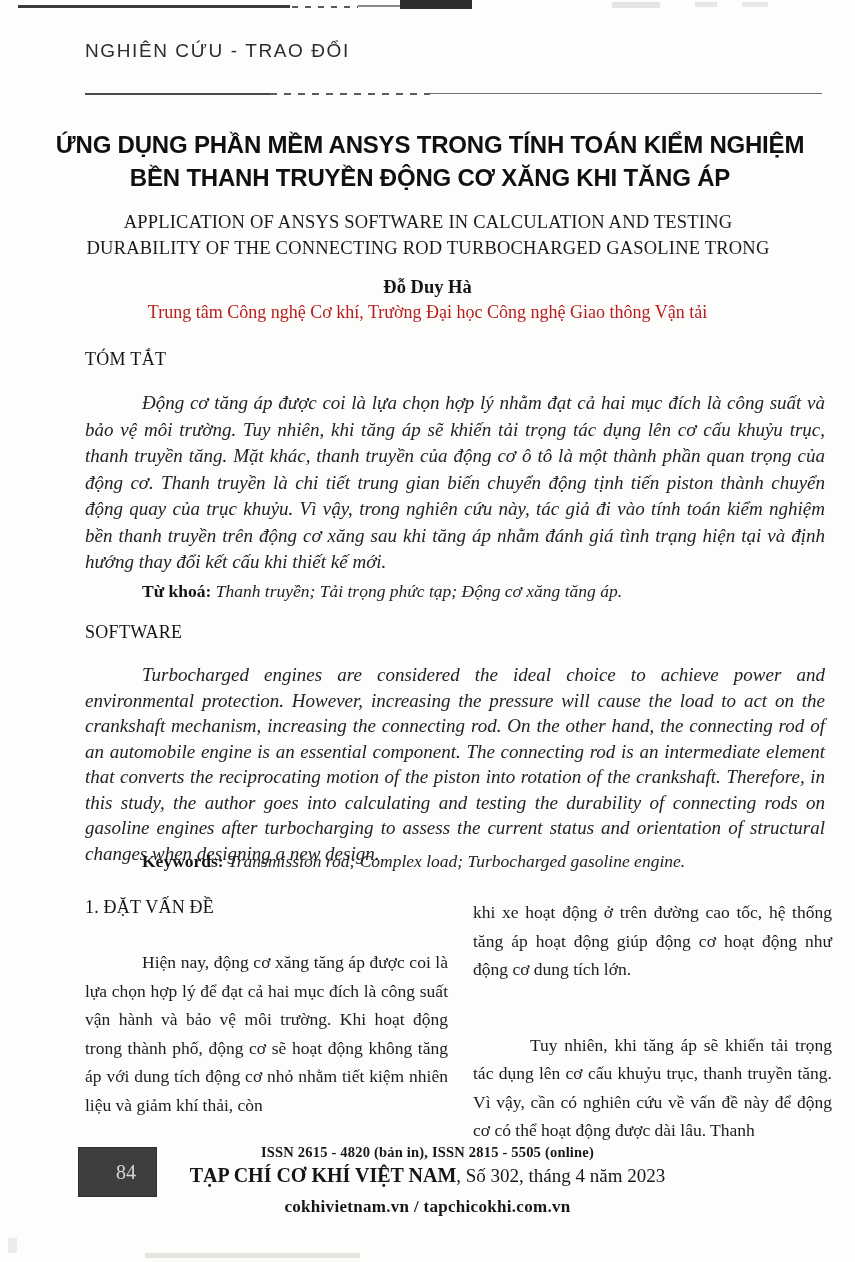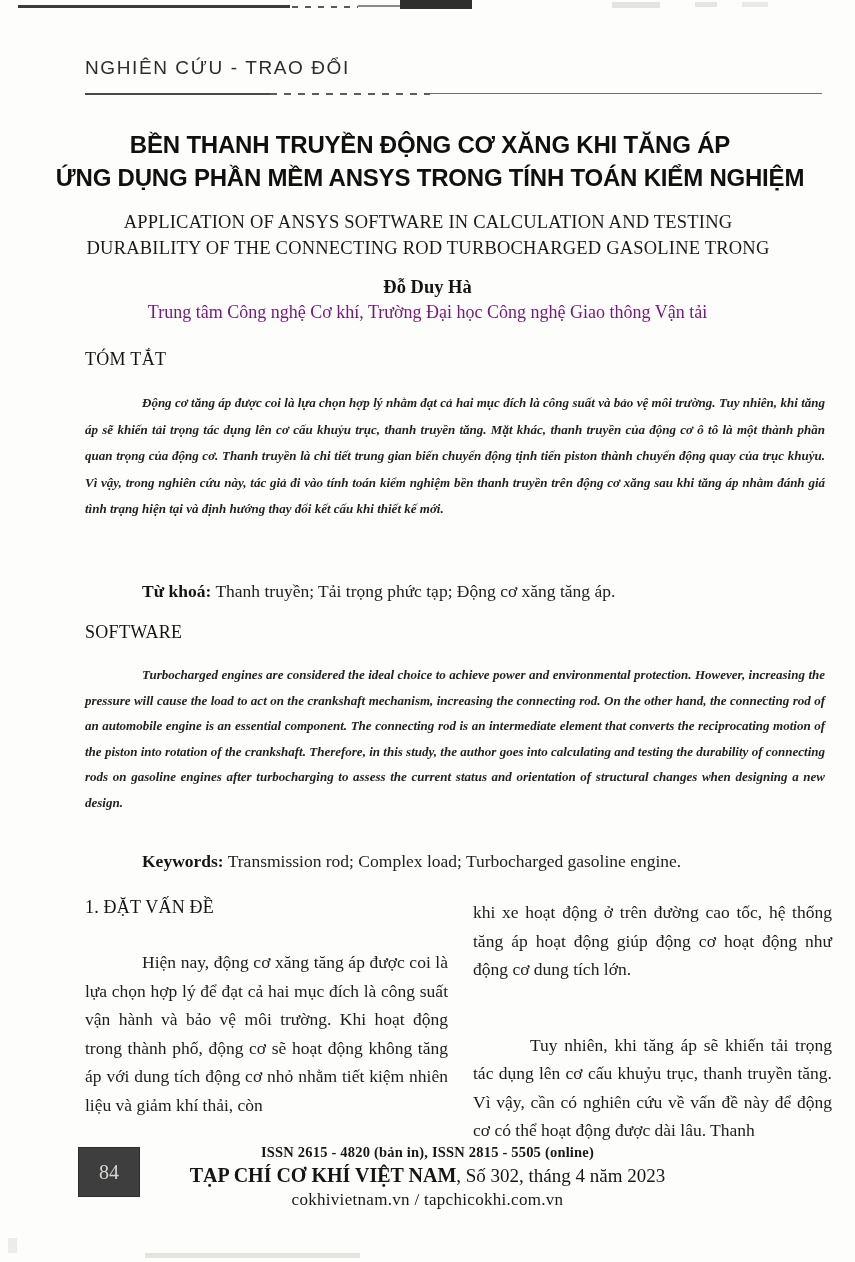--- a/index.html
+++ b/index.html
@@ -17,21 +17,21 @@
   .art-topline2{left:358px;top:5px;width:44px;height:2px;background:#8a8a8a;}
   .art-topbar{left:400px;top:0;width:72px;height:9px;background:#2f2f2f;}
   .art-smudge1{left:612px;top:2px;width:48px;height:6px;background:#cfcfcf;opacity:.55;}
   .art-smudge2{left:695px;top:2px;width:22px;height:5px;background:#d4d4d4;opacity:.55;}
   .art-smudge3{left:742px;top:2px;width:26px;height:5px;background:#d8d8d8;opacity:.55;}
   .art-bottom{left:145px;top:1253px;width:215px;height:5px;background:#e4e4e1;}
   .art-bottomleft{left:8px;top:1238px;width:9px;height:15px;background:#ececea;}
 
   
   .kicker{
-    position:absolute;left:85px;top:57px;
+    position:absolute;left:85px;top:40px;
     font-family:"Liberation Sans", sans-serif;font-size:19px;letter-spacing:1.6px;
     color:#2c2c2c;
   }
   .kicker-rule{position:absolute;left:85px;top:92px;width:737px;height:3px;display:flex;align-items:center;}
   .kicker-rule .seg1{width:185px;height:2px;background:#4a4a4a;}
   .kicker-rule .seg2{width:160px;height:2px;
     background:repeating-linear-gradient(90deg,#5c5c5c 0 7px,transparent 7px 14px);}
   .kicker-rule .seg3{flex:1;height:1.6px;background:#6f6f6f;}
 
   
@@ -43,70 +43,70 @@
   .title-en{
     position:absolute;left:16px;right:15px;top:209px;text-align:center;
     font-size:18.5px;line-height:26px;color:#1a1a1a;letter-spacing:0.2px;
   }
   .author-name{
     position:absolute;left:0;right:0;top:277px;text-align:center;
     font-size:18.5px;font-weight:bold;color:#141414;
   }
   .affiliation{
     position:absolute;left:0;right:0;top:302px;text-align:center;
-    font-size:18px;color:#701a75;
+    font-size:18px;color:#b91c1c;
   }
 
   
   .sec-heading{
     position:absolute;left:85px;font-size:18px;font-weight:normal;color:#141414;
     letter-spacing:0.3px;
   }
   .h-tomtat{top:349px;}
   .h-abstract{top:622px;}
   .abs-body{
     position:absolute;left:85px;width:740px;text-align:justify;
-    font-style:italic;font-size:13px;color:#222;font-weight:bold;
+    font-style:italic;font-size:19px;color:#222;
   }
   .abs-vi{top:390px;line-height:26.5px;text-indent:57px;}
   .abs-en{top:662px;line-height:25.5px;text-indent:57px;}
   .kw-line{
     position:absolute;left:85px;width:740px;font-size:17.5px;
   }
   .kw-vi{top:581px;padding-left:57px;}
   .kw-en{top:851px;padding-left:57px;}
   .kw-line .kw-label{font-weight:bold;font-style:normal;color:#141414;}
-  .kw-line .kw-text{color:#222;}
+  .kw-line .kw-text{font-style:italic;color:#222;}
 
   
   .col{position:absolute;top:895px;text-align:justify;font-size:17.5px;line-height:28.5px;color:#1c1c1c;}
   .col-left{left:85px;width:363px;}
   .col-right{left:473px;width:359px;top:898px;}
   .col h3{
     margin:0;font-size:18px;font-weight:normal;color:#141414;letter-spacing:0.2px;
     line-height:24px;text-align:left;
   }
   .col p{margin:0;}
   .col-left p{margin-top:29px;text-indent:57px;}
   .col-right .p1{text-indent:0;}
   .col-right .p2{margin-top:47px;text-indent:57px;}
 
   
   .page-box{
     position:absolute;left:78px;top:1147px;width:62px;height:50px;
     background:#3f3e3e;color:#d8d6d3;display:flex;align-items:center;justify-content:center;
-    font-size:20px;box-shadow:0 0 0 1px #2e2e2e inset;
+    font-size:20px;box-shadow:0 0 0 1px #2e2e2e inset;padding-left:17px;
   }
   .footer-text{
     position:absolute;left:60px;right:60px;top:1144px;text-align:center;color:#161616;
   }
   .footer-issn{font-size:14.5px;font-weight:bold;letter-spacing:0.2px;}
   .footer-journal{font-size:19px;margin-top:3px;}
   .footer-journal .jname{font-weight:bold;font-size:20px;margin-top:39px;}
-  .footer-urls{font-size:17px;font-weight:normal;margin-top:3px;letter-spacing:0.3px;}
+  .footer-urls{font-size:17px;font-weight:bold;margin-top:10px;letter-spacing:0.3px;}
 </style>
 </head>
 <body>
 
 <div class="page">
 
   <div class="art art-topline1"></div>
   <div class="art art-topline-dash"></div>
   <div class="art art-topline2"></div>
   <div class="art art-topbar"></div>
@@ -117,22 +117,22 @@
   <div class="art art-bottomleft"></div>
 
   <div class="kicker">NGHIÊN CỨU - TRAO ĐỔI</div>
   <div class="kicker-rule">
     <span class="seg1"></span>
     <span class="seg2"></span>
     <span class="seg3"></span>
   </div>
 
   <div class="title-vi">
+    <div>ỨNG DỤNG PHẦN MỀM ANSYS TRONG TÍNH TOÁN KIỂM NGHIỆM</div>
     <div>BỀN THANH TRUYỀN ĐỘNG CƠ XĂNG KHI TĂNG ÁP</div>
-    <div>ỨNG DỤNG PHẦN MỀM ANSYS TRONG TÍNH TOÁN KIỂM NGHIỆM</div>
   </div>
   <div class="title-en">
     <div>APPLICATION OF ANSYS SOFTWARE IN CALCULATION AND TESTING</div>
     <div>DURABILITY OF THE CONNECTING ROD TURBOCHARGED GASOLINE TRONG</div>
   </div>
 
   <div class="author-name">Đỗ Duy Hà</div>
   <div class="affiliation">Trung tâm Công nghệ Cơ khí, Trường Đại học Công nghệ Giao thông Vận tải</div>
 
   <div class="sec-heading h-tomtat">TÓM TẮT</div>

